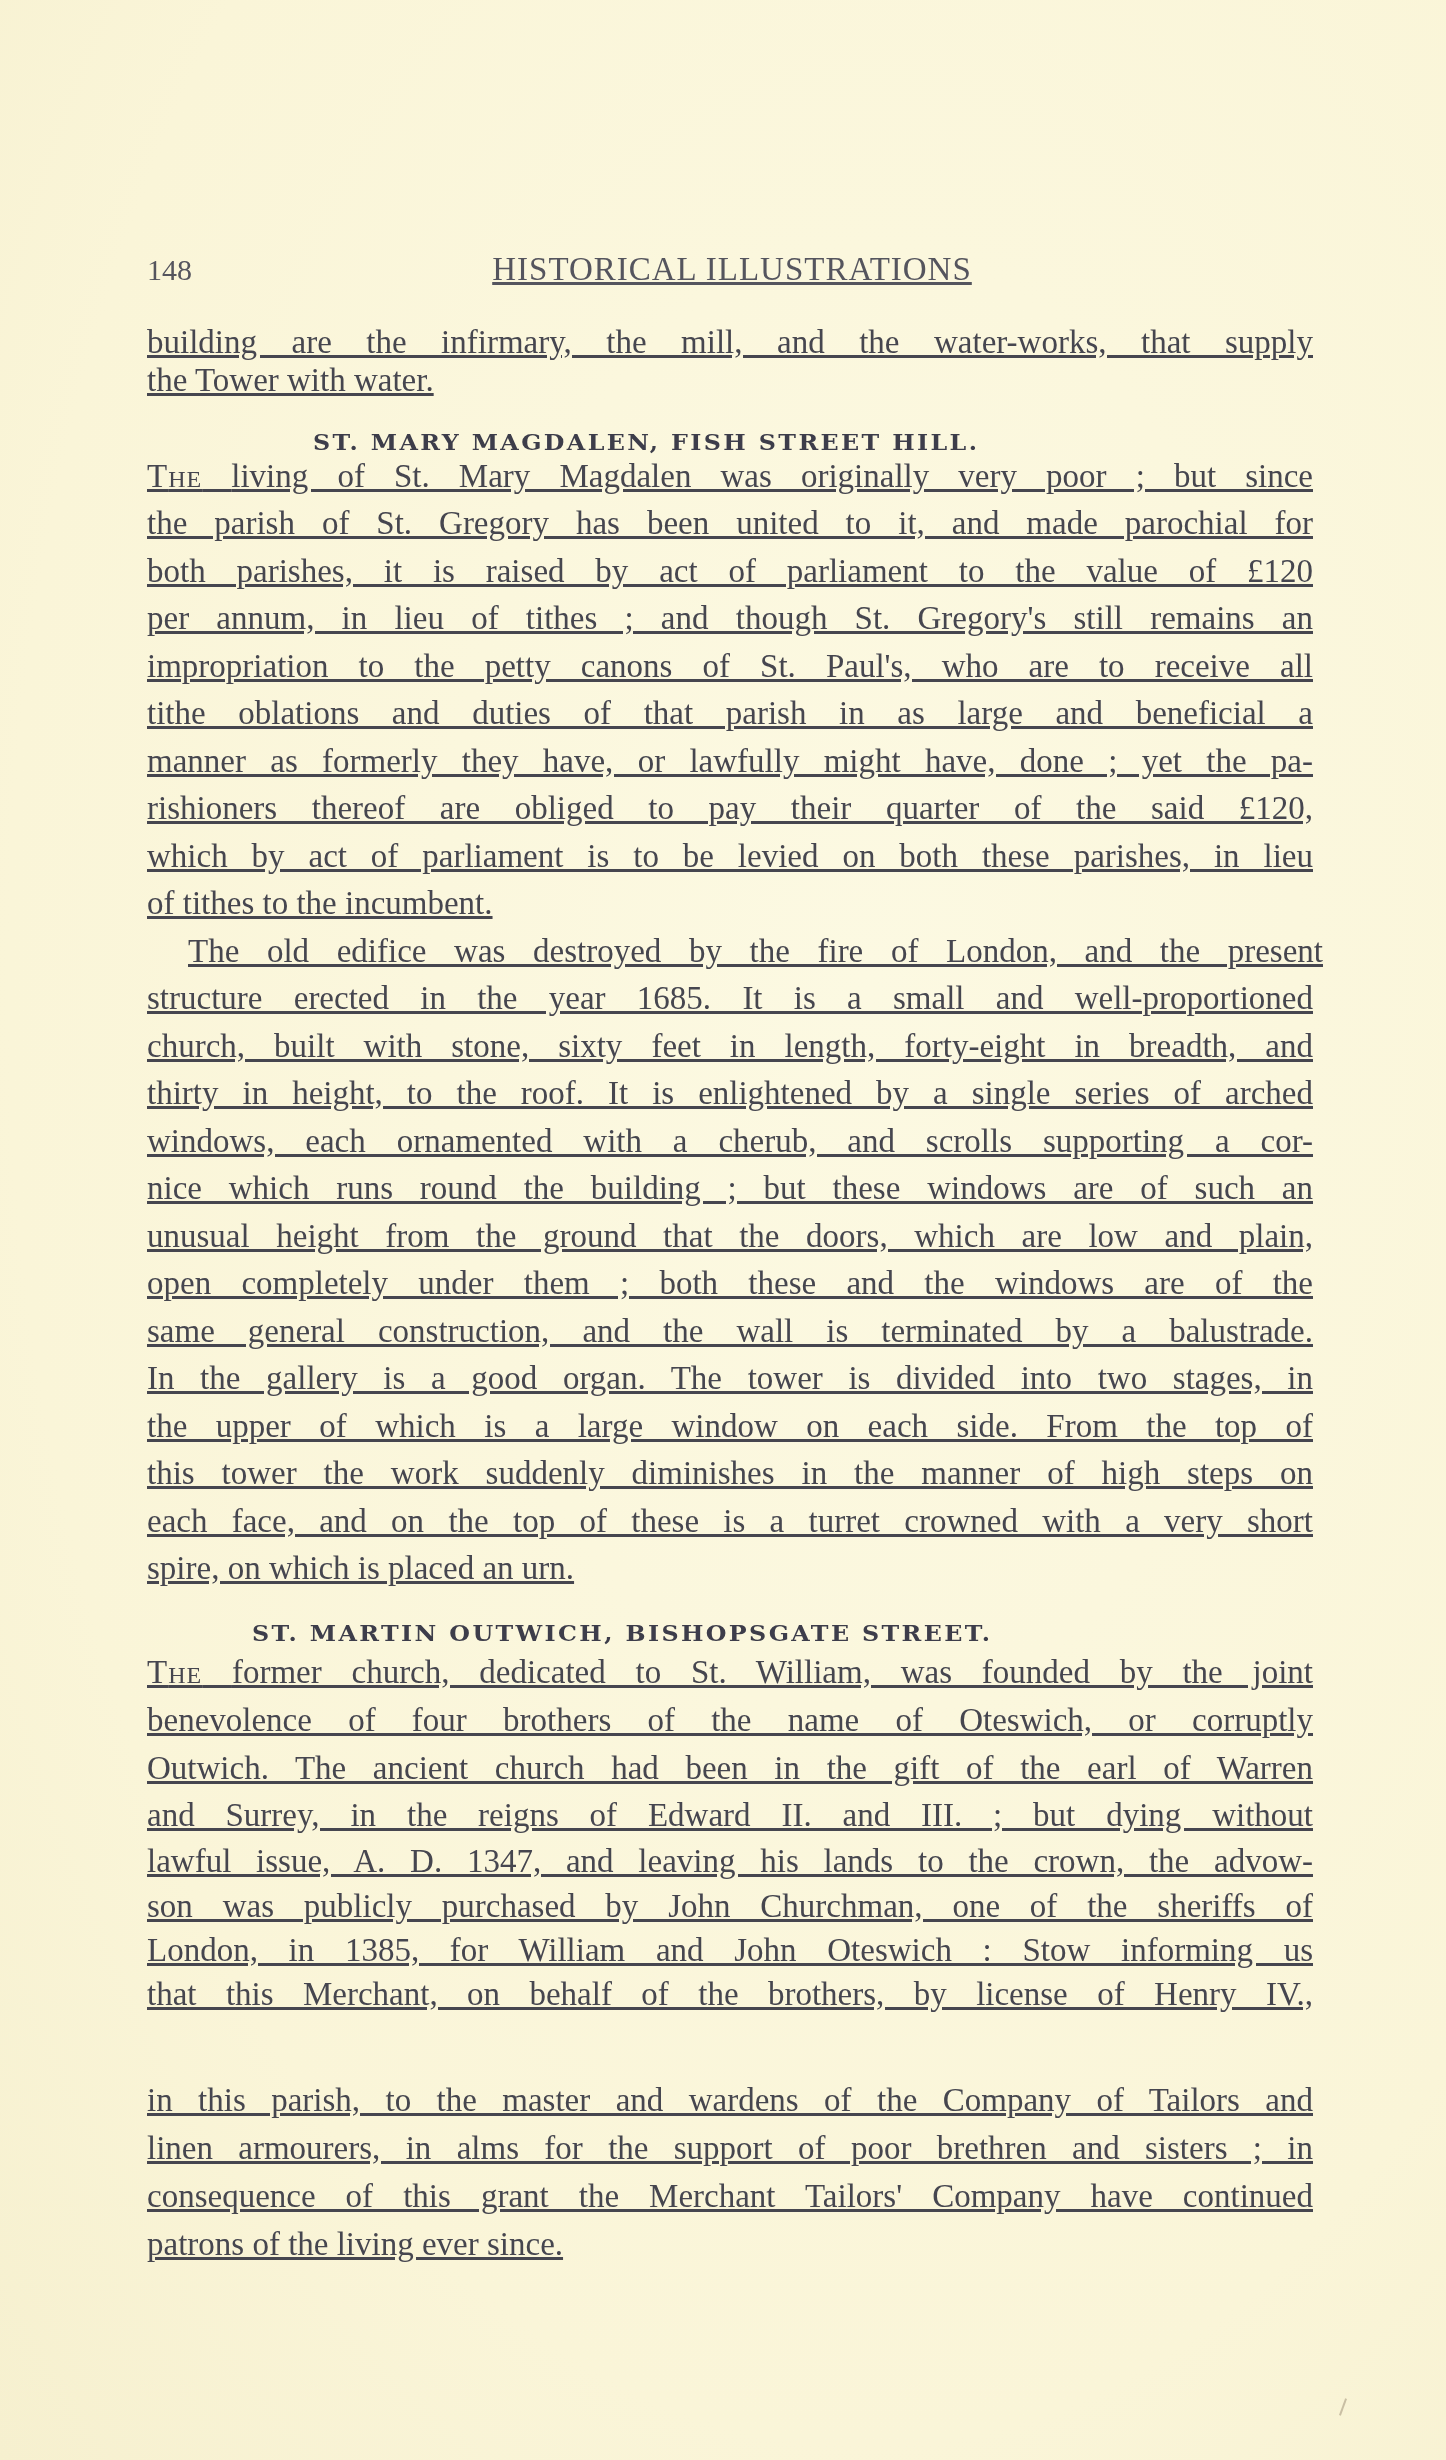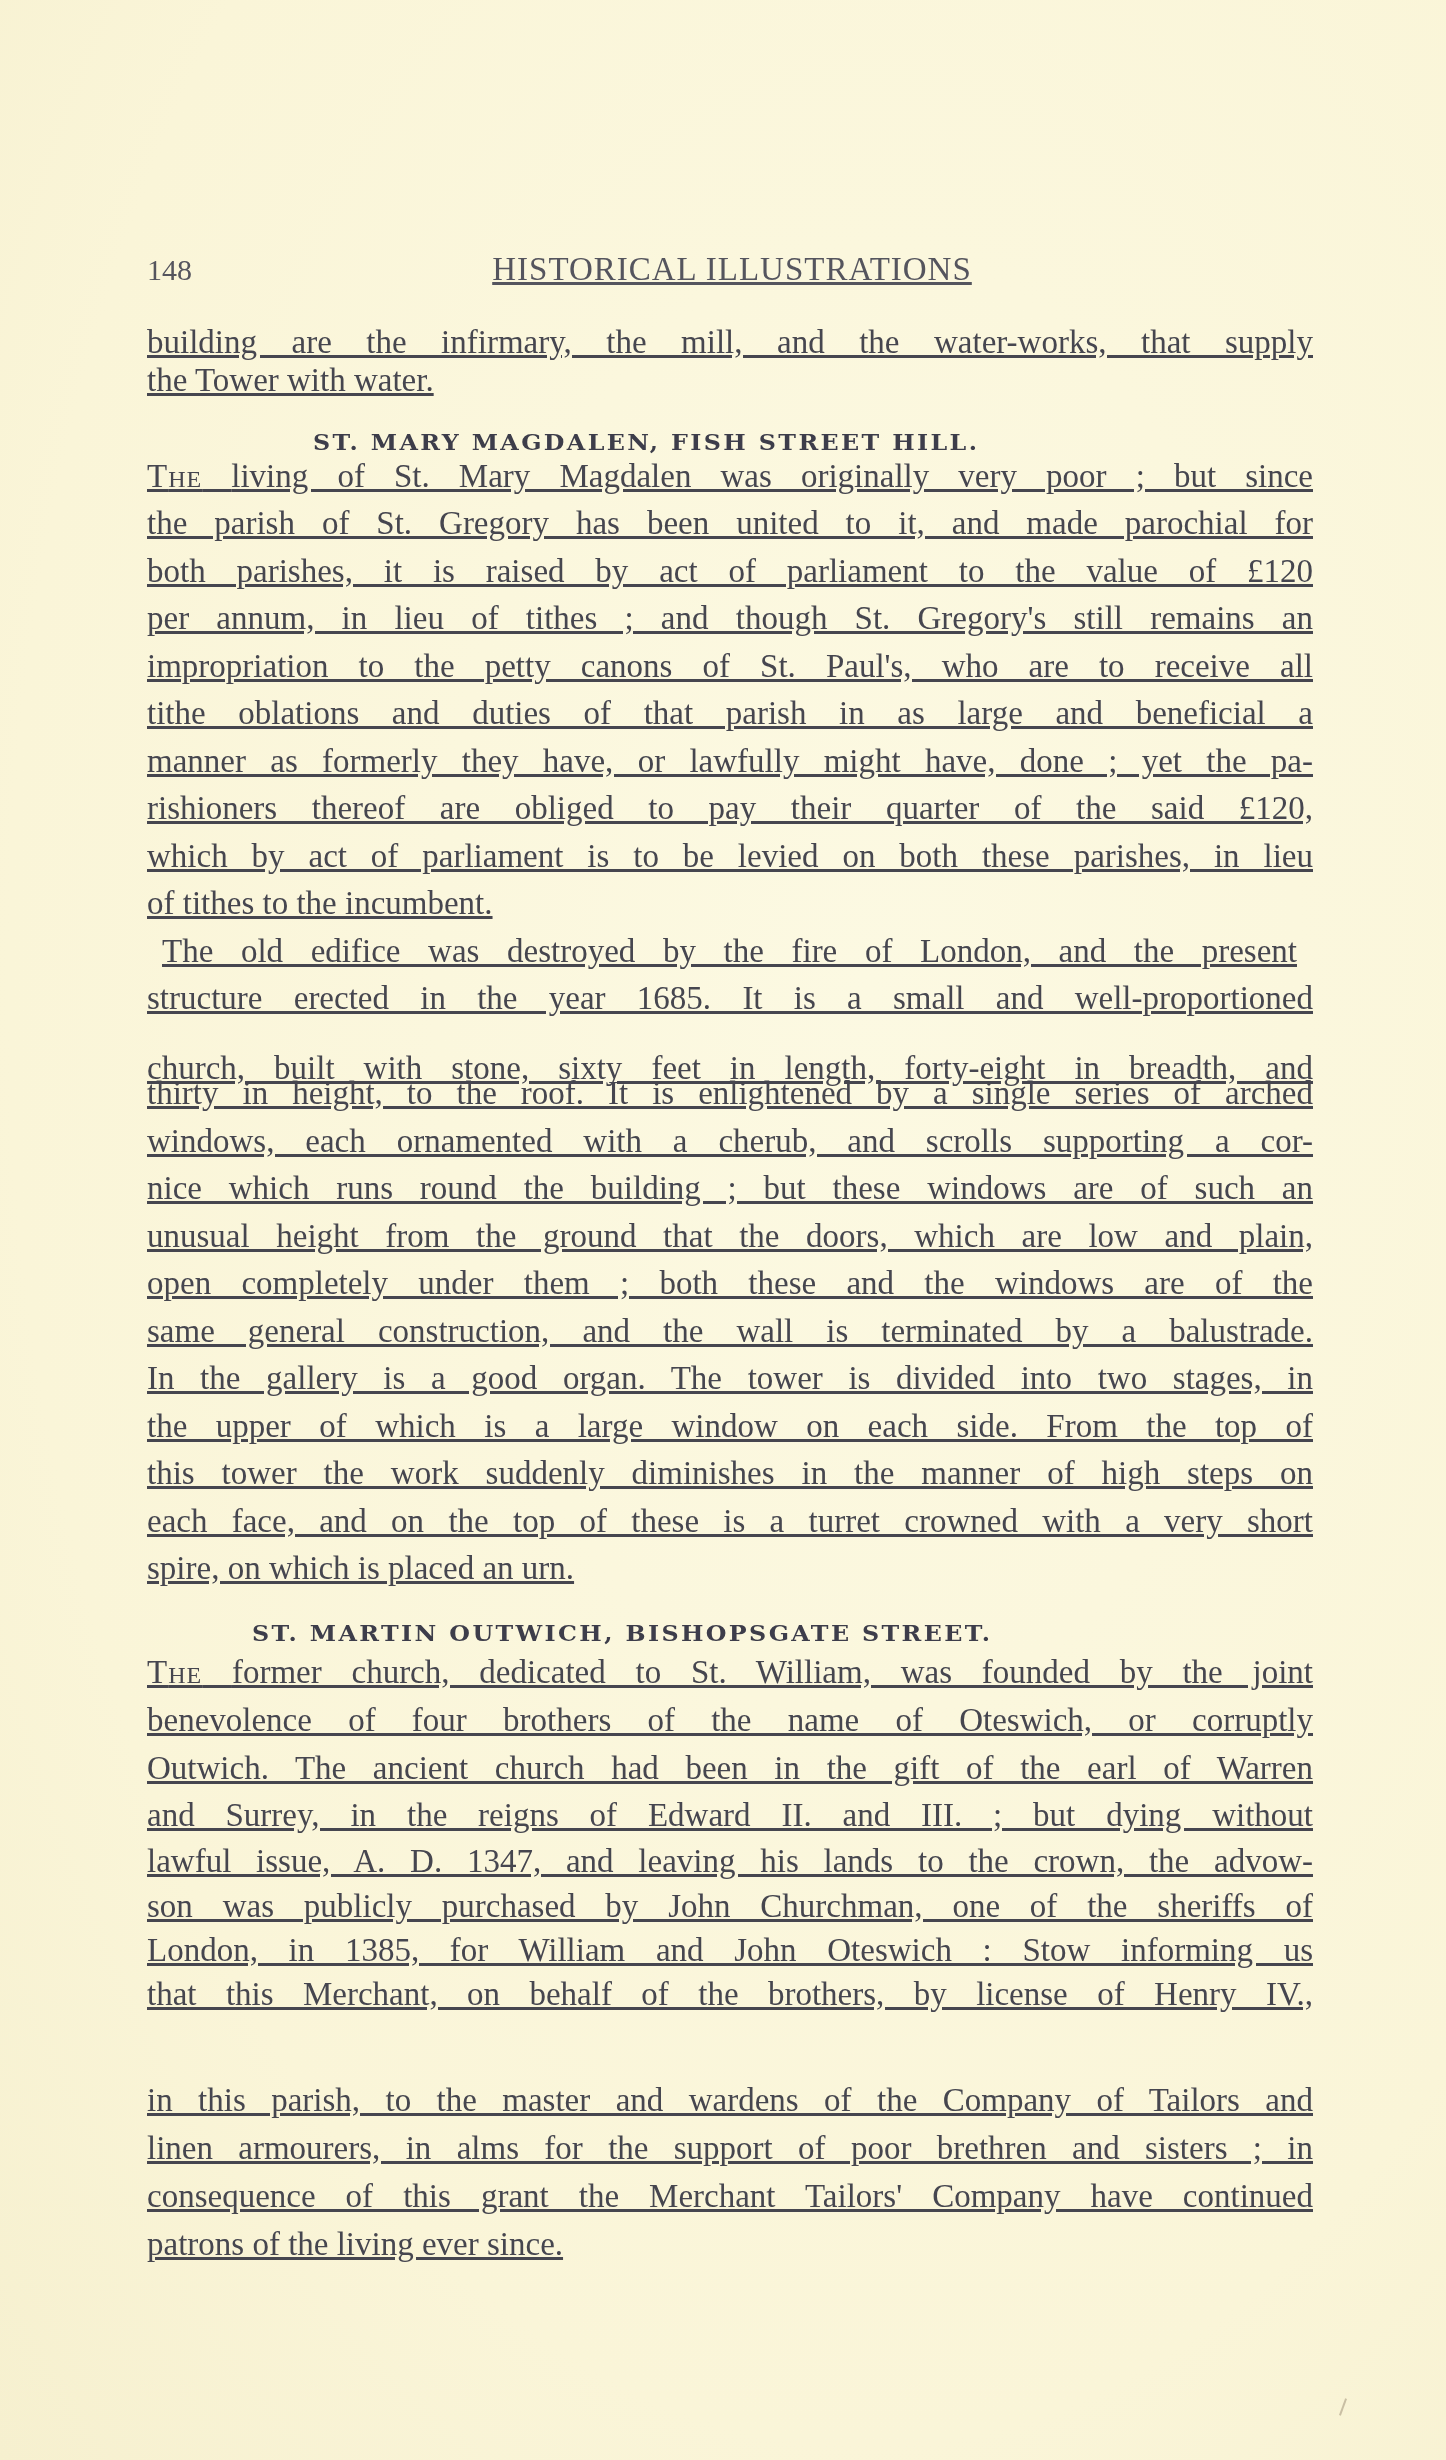--- a/index.html
+++ b/index.html
@@ -16,21 +16,21 @@
   }
   .header-title {
     position: absolute; left: 471px; top: 250px; width: 522px; font-size: 33px; line-height: 38px;
     letter-spacing: 1px; color: #55555e; white-space: nowrap; text-align: center; text-decoration: underline;
   }
   .line {
     position: absolute; left: 147px; width: 1166px; font-size: 33px; line-height: 40px;
     white-space: nowrap; text-align: justify; text-align-last: justify; color: #46464f; text-decoration: underline;
   }
   .line.last { text-align-last: left; }
-  .line.indent { left: 162px; width: 1135px; }
+  .line.indent { left: 188px; width: 1135px; }
   .heading {
     position: absolute; font-family: "DejaVu Serif", "Liberation Serif", serif; font-weight: bold;
     font-size: 22px; line-height: 28px; letter-spacing: 2.2px; color: #3d3d4a; white-space: nowrap;
     transform: scaleX(1.08); transform-origin: left center;
   }
   .sc { font-size: 24px; letter-spacing: 1px; }
   .mark { position: absolute; width: 2px; height: 18px; background: #c9bfa4; transform: rotate(20deg); }
 </style>
 </head>
 <body>
@@ -51,21 +51,21 @@
   <div class="line" style="top:598px">per annum, in lieu of tithes ; and though St. Gregory's still remains an</div>
   <div class="line" style="top:646px">impropriation to the petty canons of St. Paul's, who are to receive all</div>
   <div class="line" style="top:693px">tithe oblations and duties of that parish in as large and beneficial a</div>
   <div class="line" style="top:741px">manner as formerly they have, or lawfully might have, done ; yet the pa-</div>
   <div class="line" style="top:788px">rishioners thereof are obliged to pay their quarter of the said £120,</div>
   <div class="line" style="top:836px">which by act of parliament is to be levied on both these parishes, in lieu</div>
   <div class="line last" style="top:883px">of tithes to the incumbent.</div>
 
   <div class="line indent" style="top:931px">The old edifice was destroyed by the fire of London, and the present</div>
   <div class="line" style="top:978px">structure erected in the year 1685. It is a small and well-proportioned</div>
-  <div class="line" style="top:1048px">church, built with stone, sixty feet in length, forty-eight in breadth, and</div>
+  <div class="line" style="top:1026px">church, built with stone, sixty feet in length, forty-eight in breadth, and</div>
   <div class="line" style="top:1073px">thirty in height, to the roof. It is enlightened by a single series of arched</div>
   <div class="line" style="top:1121px">windows, each ornamented with a cherub, and scrolls supporting a cor-</div>
   <div class="line" style="top:1168px">nice which runs round the building ; but these windows are of such an</div>
   <div class="line" style="top:1216px">unusual height from the ground that the doors, which are low and plain,</div>
   <div class="line" style="top:1263px">open completely under them ; both these and the windows are of the</div>
   <div class="line" style="top:1311px">same general construction, and the wall is terminated by a balustrade.</div>
   <div class="line" style="top:1358px">In the gallery is a good organ. The tower is divided into two stages, in</div>
   <div class="line" style="top:1406px">the upper of which is a large window on each side. From the top of</div>
   <div class="line" style="top:1453px">this tower the work suddenly diminishes in the manner of high steps on</div>
   <div class="line" style="top:1501px">each face, and on the top of these is a turret crowned with a very short</div>

